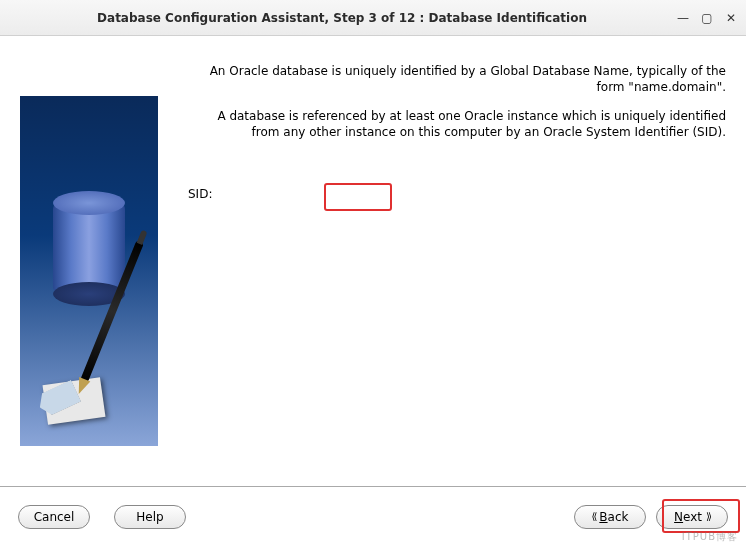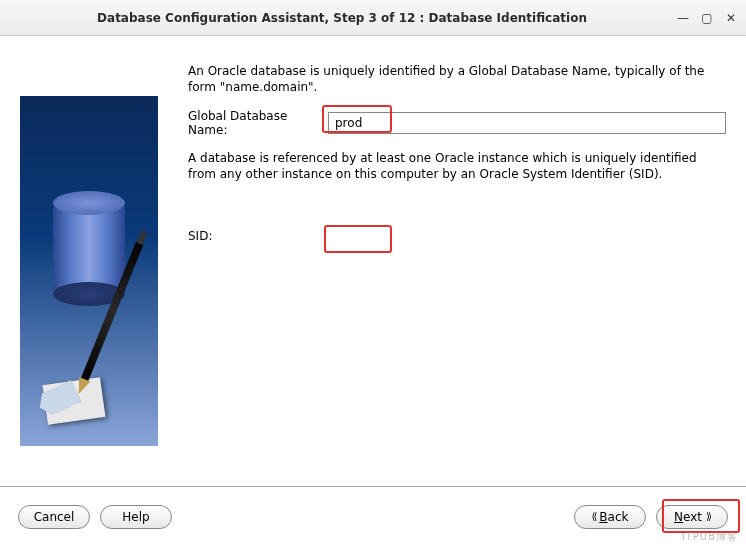--- a/index.html
+++ b/index.html
@@ -148,20 +148,21 @@
     }
     .main {
       flex: 1;
       padding: 28px 20px 10px 30px;
       color: #000;
       font-size: 12px;
     }
     .desc {
       margin-bottom: 14px;
       line-height: 1.3;
+      text-align: right;
     }
     .form-row {
       display: flex;
       align-items: center;
       margin-bottom: 14px;
     }
     .form-label {
       width: 140px;
       flex-shrink: 0;
     }
@@ -187,21 +188,21 @@
       right: 0;
       height: 60px;
       border-top: 1px solid #aaa;
       display: flex;
       align-items: center;
       padding: 0 18px;
       background: #fff;
     }
     .footer-left {
       display: flex;
-      gap: 10px;
+      gap: 24px;
     }
     .footer-right {
       margin-left: auto;
       display: flex;
       gap: 10px;
       align-items: center;
       position: relative;
     }
     .btn {
       height: 24px;
@@ -259,25 +260,20 @@
       </div>
       <div class="tag-paper"></div>
       <div class="tag-shape"></div>
       <div class="pen"></div>
     </div>
   </div>
 
   <div class="main">
     <p class="desc">An Oracle database is uniquely identified by a Global Database Name, typically of the form "name.domain".</p>
 
-    <div class="form-row" style="position:relative;">
-      <label class="form-label">Global Database Name:</label>
-      <input class="text-input" type="text" value="prod" style="">
-      <div class="highlight-box" style="left:134px; top:-4px; width:70px; height:28px;"></div>
-    </div>
 
     <p class="desc">A database is referenced by at least one Oracle instance which is uniquely identified from any other instance on this computer by an Oracle System Identifier (SID).</p>
 
     <div class="form-row" style="position:relative;margin-top:47px;">
       <label class="form-label">SID:</label>
       <div class="highlight-box" style="left:136px; top:-4px; width:68px; height:28px;"></div>
     </div>
   </div>
 </div>
 

